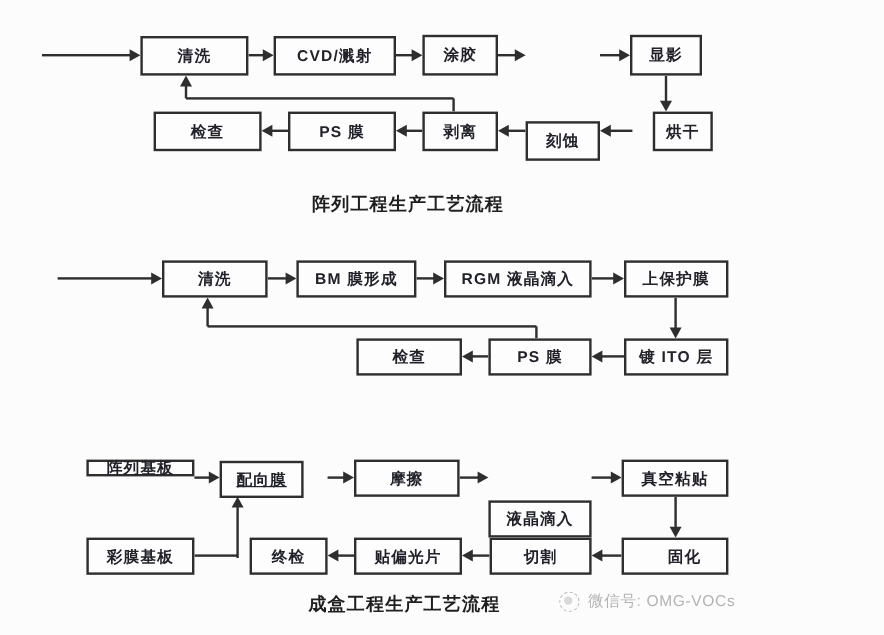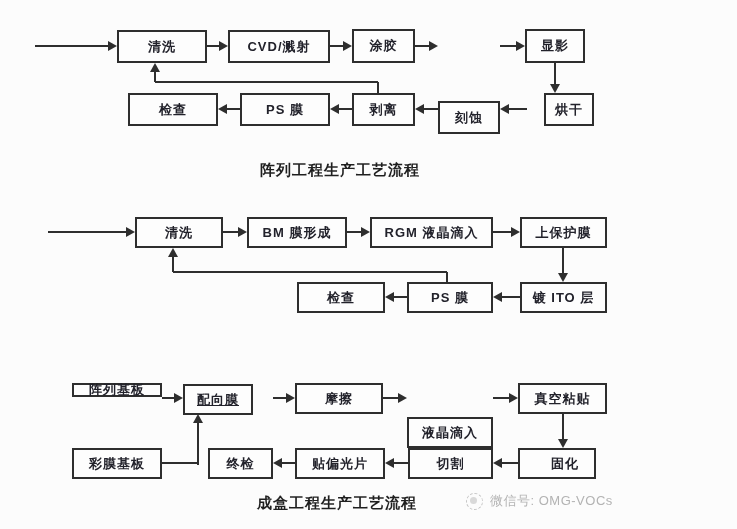--- a/index.html
+++ b/index.html
@@ -181,15 +181,15 @@
     <div class="arrowhead up" style="left: 193px; top: 414px;"></div>
     <div class="node" style="left: 72px; top: 383px; width: 90px; height: 14px;">阵列基板</div>
     <div class="node" style="left: 183px; top: 384px; width: 70px; height: 31px; text-decoration: underline;">配向膜</div>
     <div class="node" style="left: 295px; top: 383px; width: 88px; height: 31px;">摩擦</div>
     <div class="node" style="left: 407px; top: 383px; width: 86px; height: 31px; margin-top: 34px;">液晶滴入</div>
     <div class="node" style="left: 518px; top: 383px; width: 89px; height: 31px;">真空粘贴</div>
     <div class="node" style="left: 72px; top: 448px; width: 90px; height: 31px;">彩膜基板</div>
     <div class="node" style="left: 208px; top: 448px; width: 65px; height: 31px;">终检</div>
     <div class="node" style="left: 295px; top: 448px; width: 90px; height: 31px;">贴偏光片</div>
     <div class="node" style="left: 408px; top: 448px; width: 85px; height: 31px;">切割</div>
-    <div class="node" style="left: 518px; top: 448px; width: 78px; height: 31px; padding-left: 16px;">固化</div>
+    <div class="node" style="left: 518px; top: 448px; width: 89px; height: 31px; padding-left: 16px;">固化</div>
     <div class="diagram-title" style="left: 337px; top: 494px;">成盒工程生产工艺流程</div>
   </div>
 
 </body></html>

